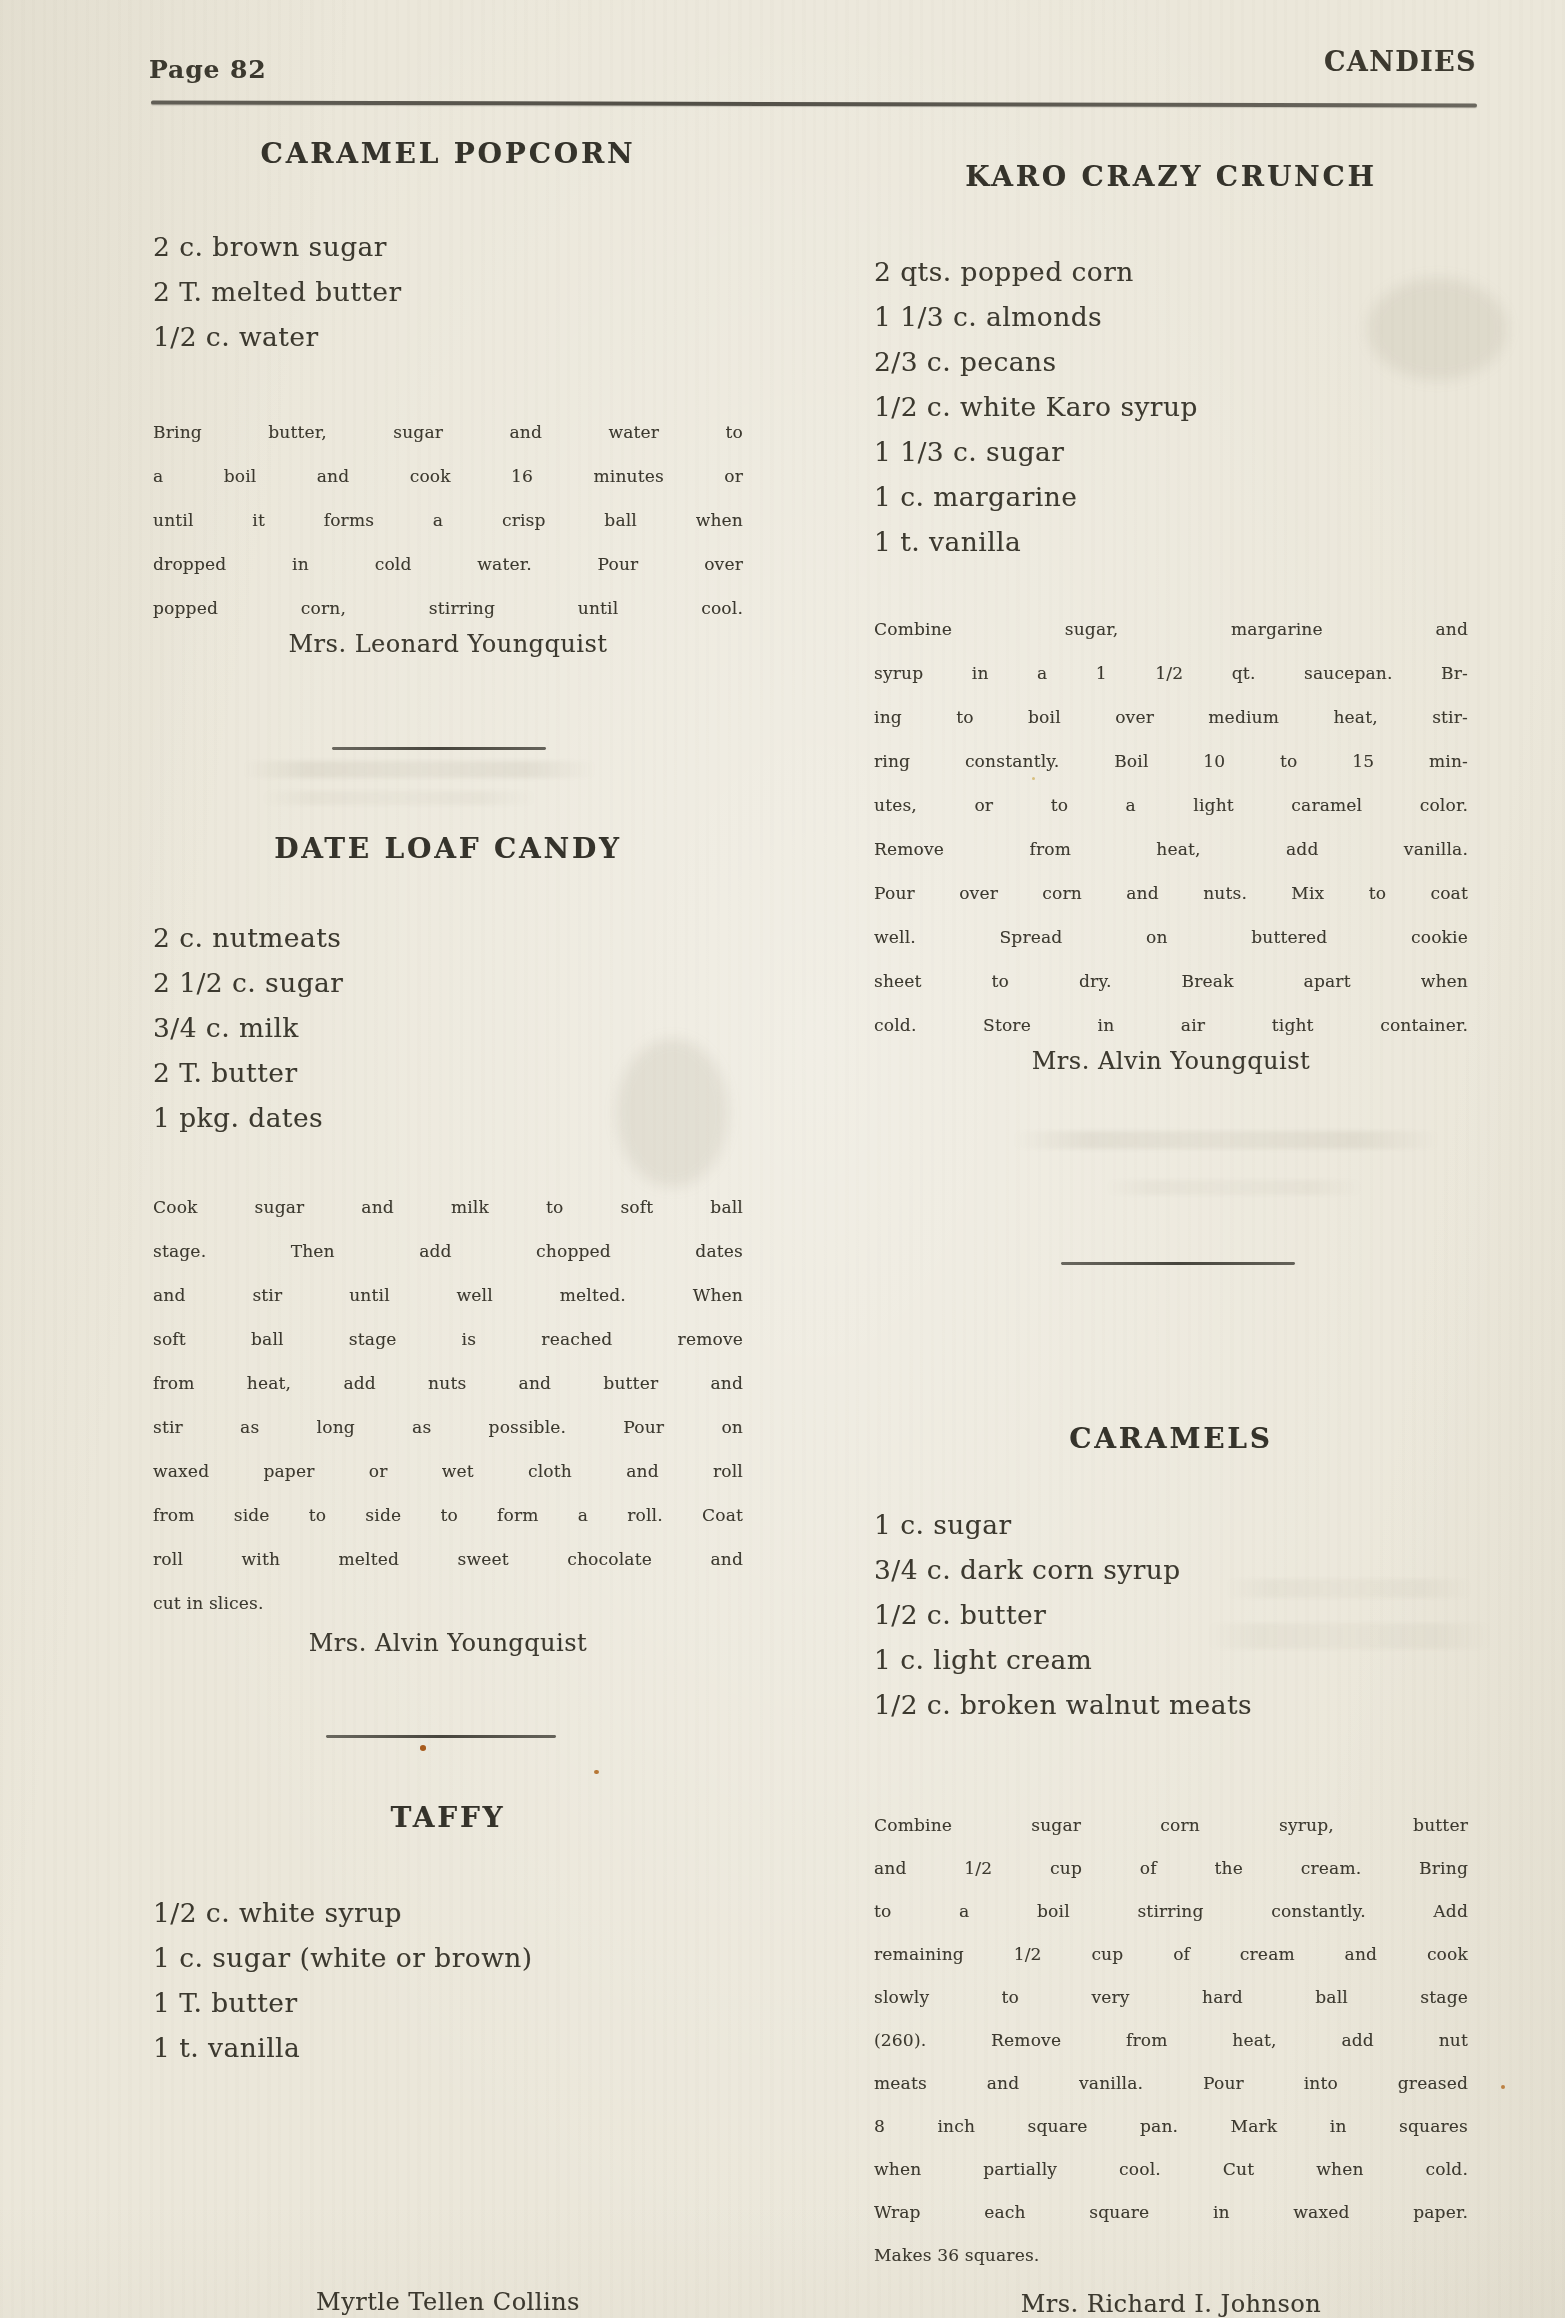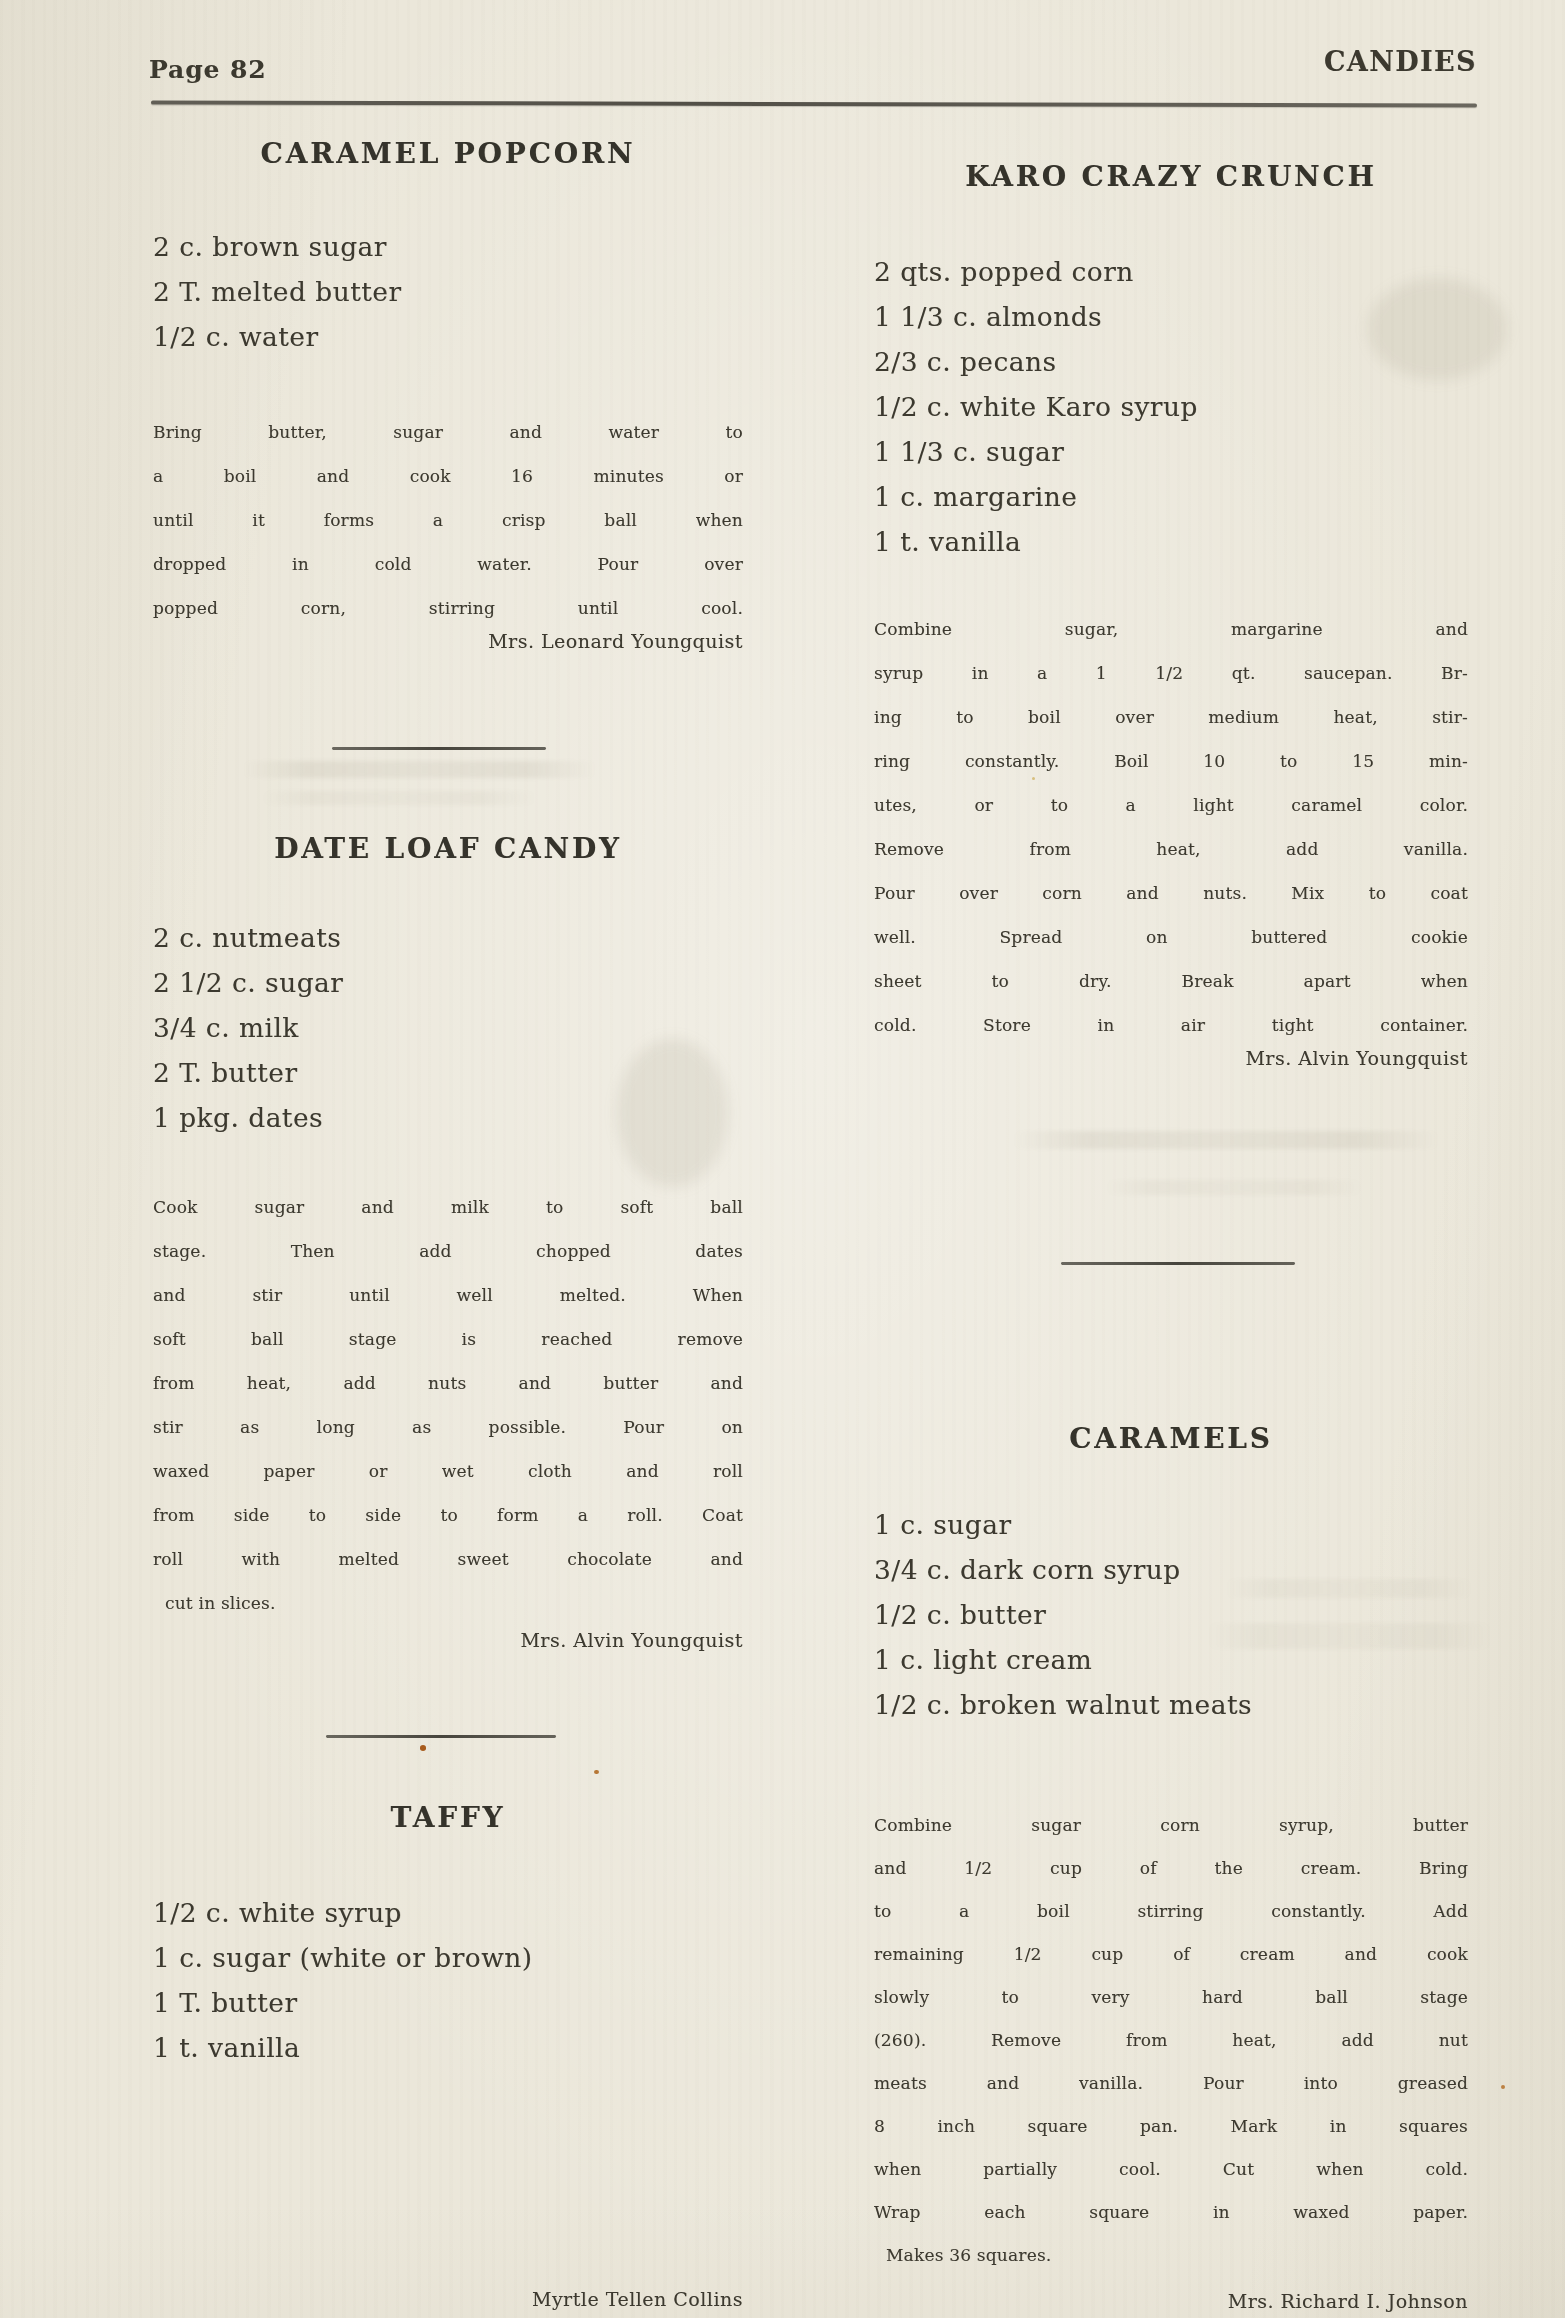--- a/index.html
+++ b/index.html
@@ -29,22 +29,22 @@
     transform:rotate(0.12deg);
   }
   
   .col{position:absolute;top:0;height:2503px;}
   #col-left{left:153px;width:590px;}
   #col-right{left:874px;width:594px;}
   .r-title{position:absolute;width:100%;text-align:center;font-weight:bold;font-size:28px;letter-spacing:2.8px;color:#35332b;}
   .ing{position:absolute;width:100%;font-size:26.4px;line-height:45px;letter-spacing:0.5px;}
   .para{position:absolute;width:100%;font-size:17px;letter-spacing:0.2px;}
   .ln{line-height:44px;text-align:justify;text-align-last:justify;white-space:normal;}
-  .ln.short{text-align-last:left;margin-left:12px;}
-  .attr{position:absolute;width:100%;font-size:19px;text-align:right;letter-spacing:0.5px;}
+  .ln.short{text-align-last:left;}
+  .attr{position:absolute;width:100%;font-size:24px;text-align:center;letter-spacing:0.5px;}
   .rule{
     position:absolute;height:3.2px;border-radius:1.4px;
     background:linear-gradient(90deg, rgba(62,60,52,0.75), rgba(62,60,52,0.95), rgba(62,60,52,0.78));
   }
   
   #lt0{top:137px;text-align:center;} #li0{top:224px;} #lp0{top:410px;} #la0{top:630px;padding-right:18.5px;}
   #ldiv0{top:747px;left:179px;width:214px;}
   #lt1{top:832px;} #li1{top:915px;} #lp1{top:1185px;} #la1{top:1629px;padding-right:16px;}
   #ldiv1{top:1735px;left:173px;width:230px;}
   #lt2{top:1801px;} #li2{top:1890px;} #lp2{top:2106px;} #la2{top:2288px;padding-right:24px;}

